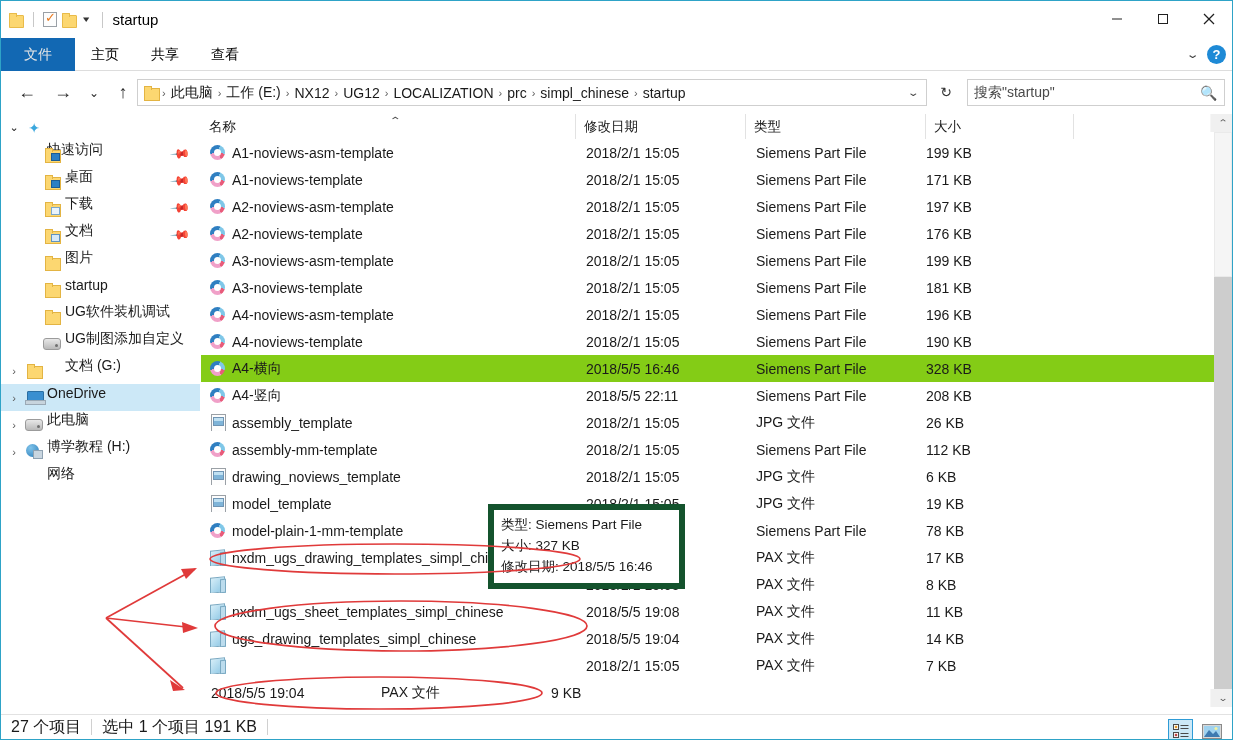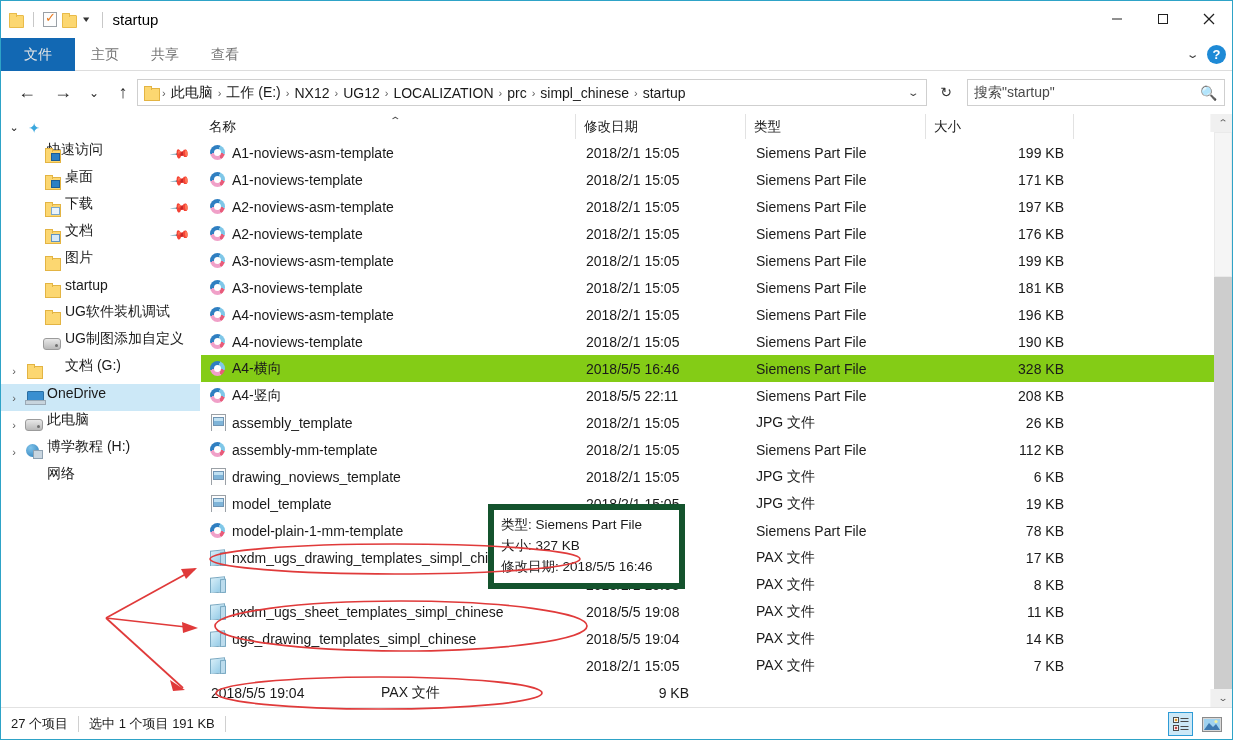--- a/index.html
+++ b/index.html
@@ -67,21 +67,21 @@
 
   
   #ribbon {
     position: absolute; left: 0; top: 37px; width: 1231px; height: 33px;
     background: #ffffff;
     border-bottom: 1px solid #dddddd;
   }
   #ribbon .tabrow { display: flex; align-items: stretch; height: 33px; }
   .rtab {
     display: flex; align-items: center; justify-content: center;
-    font-size: 14px; color: #737373; padding: 0 16px; height: 33px;
+    font-size: 14px; color: #000000; padding: 0 16px; height: 33px;
     min-width: 60px;
   }
   .rtab.file {
     background: #1268b3; color: #e5e5e5; min-width: 74px;
   }
   .ribbon-right {
     position: absolute; right: 6px; top: 0; height: 33px;
     display: flex; align-items: center; gap: 10px;
   }
   .ribbon-chevron { font-size: 11px; color: #3d3d3d; transform: scaleX(1.5); }
@@ -224,21 +224,21 @@
     overflow: hidden;
   }
   .frow {
     display: flex; align-items: center; height: 27px;
     font-size: 14px; color: #1a1a1a; white-space: nowrap;
   }
   .frow.sel { background: #84cc16; }
   .c-name { width: 375px; display: flex; align-items: center; padding-left: 8px; overflow: hidden; }
   .c-date { width: 170px; padding-left: 10px; }
   .c-type { width: 180px; padding-left: 10px; }
-  .c-size { width: 148px; text-align: right; padding-right: 10px; }
+  .c-size { width: 148px; text-align: left; padding-right: 10px; }
 
   
   .ft { width: 17px; height: 17px; flex: 0 0 17px; margin-right: 6px; position: relative; }
   
   .ft.nx::before {
     content: ""; position: absolute; left: 1px; top: 1px; width: 15px; height: 15px;
     border-radius: 50%;
     background:
       conic-gradient(from 200deg, #f0a0c8 0deg 60deg, #2f7fc1 60deg 180deg,
                      #7fc7e8 180deg 260deg, #e85b7a 260deg 310deg, #f0a0c8 310deg 360deg);
@@ -292,23 +292,23 @@
     position: absolute; left: 0; top: 18px; width: 18px; height: 145px;
     background: #f5f5f5; border: 1px solid #eaeaea;
   }
   #sbtrack {
     position: absolute; left: 0; top: 163px; width: 18px; height: 412px;
     background: #cdcdcd;
   }
 
   
   #statusbar {
-    position: absolute; left: 0; bottom: 0; width: 1231px; height: 32px;
+    position: absolute; left: 0; bottom: 0; width: 1231px; height: 25px;
     background: #ffffff; border-top: 1px solid #e2e2e2;
-    display: flex; align-items: center; font-size: 13px; color: #1a1a1a;
+    display: flex; align-items: center; font-size: 16px; color: #1a1a1a;
   }
   .st-item { padding: 0 10px; }
   .st-div { width: 1px; height: 16px; background: #d0d0d0; }
   .view-btns {
     position: absolute; right: 8px; top: 4px; display: flex; gap: 6px;
   }
   .vbtn { width: 25px; height: 24px; display: flex; align-items: center; justify-content: center; }
   .vbtn.active { background: #cce8f7; border: 1px solid #2e9bd6; }
 
   

